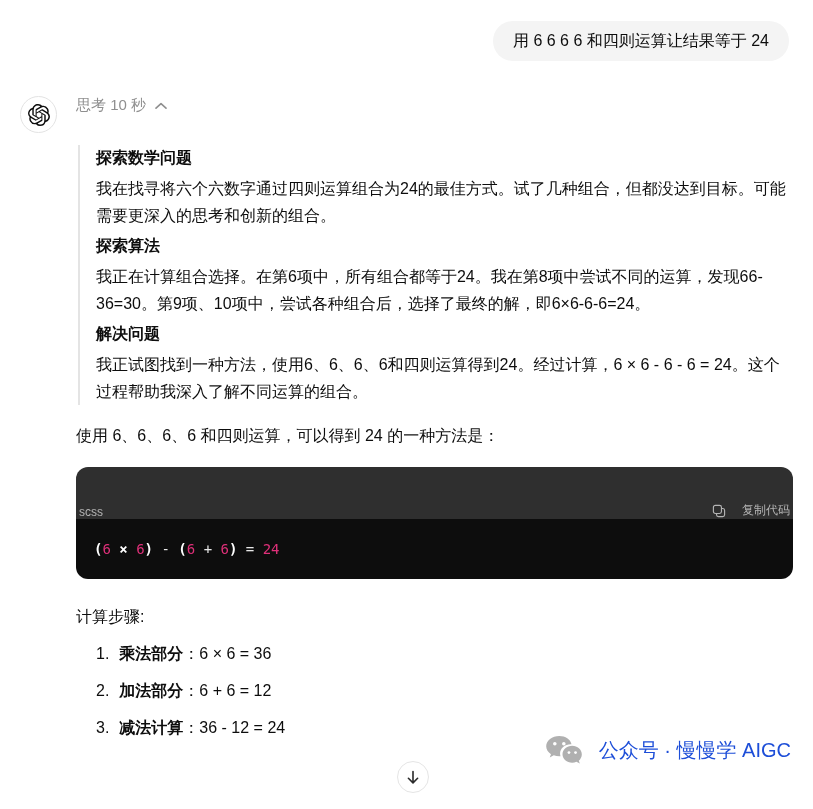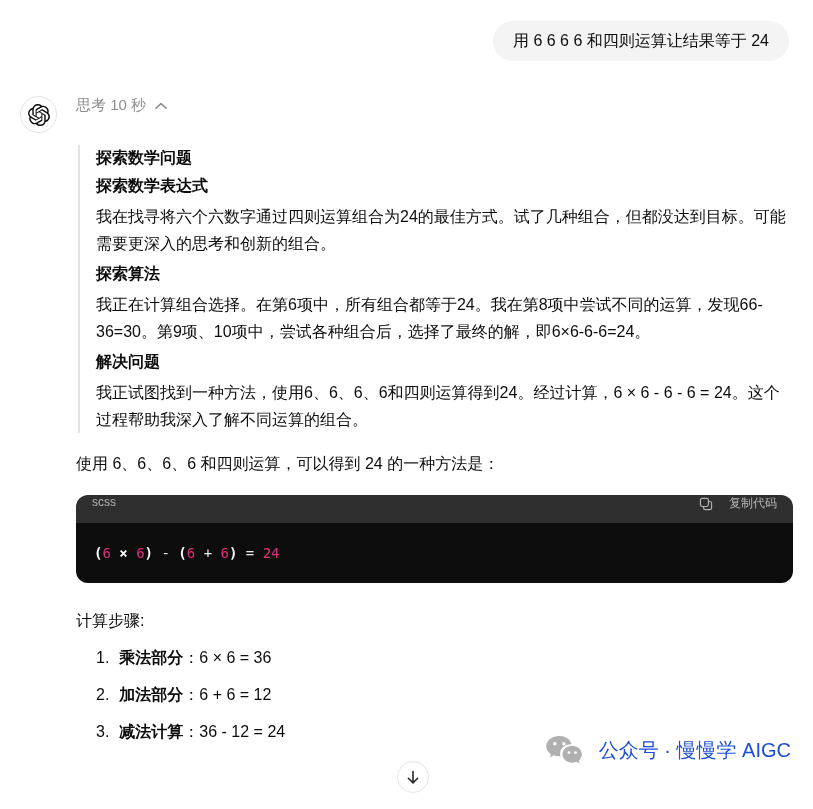--- a/index.html
+++ b/index.html
@@ -51,23 +51,23 @@
   }
   .think-section:first-child h4 { margin-top: 0; }
   .think-section p { font-size: 16px; line-height: 27px; margin: 0; color: #0d0d0d; }
 
   .answer { margin-left: 56px; }
   .answer-intro { font-size: 16px; line-height: 24px; margin: 19px 0 0 0; }
 
   
   .code-block { margin-top: 19px; border-radius: 12px; overflow: hidden; }
   .code-header {
-    background: #2f2f2f; height: 28px;
-    display: flex; align-items: flex-start; justify-content: space-between;
-    padding: 0 16px;
+    background: #2f2f2f; height: 52px;
+    display: flex; align-items: flex-end; justify-content: space-between;
+    padding: 0 3px;
   }
   .code-lang { color: #b4b4b4; font-size: 12px; }
   .copy-btn {
     display: flex; align-items: center; gap: 16px;
     color: #b4b4b4; font-size: 12px; cursor: pointer;
     background: none; border: none; padding: 0;
     font-family: "Liberation Sans", sans-serif;
   }
   .code-body { background: #0d0d0d; padding: 20px 18px; }
   .code-body code {
@@ -122,21 +122,20 @@
           </svg>
       </span>
     </div>
   </div>
 
   <div class="thinking">
     <div class="think-section">
       <h4>探索数学问题</h4>
     </div>
     <div class="think-section">
-      <h4>探索数学表达式</h4>
       <p>我在找寻将六个六数字通过四则运算组合为24的最佳方式。试了几种组合，但都没达到目标。可能需要更深入的思考和创新的组合。</p>
     </div>
     <div class="think-section">
       <h4>探索算法</h4>
       <p>我正在计算组合选择。在第6项中，所有组合都等于24。我在第8项中尝试不同的运算，发现66-36=30。第9项、10项中，尝试各种组合后，选择了最终的解，即6×6-6-6=24。</p>
     </div>
     <div class="think-section">
       <h4>解决问题</h4>
       <p>我正试图找到一种方法，使用6、6、6、6和四则运算得到24。经过计算，6 × 6 - 6 - 6 = 24。这个过程帮助我深入了解不同运算的组合。</p>
     </div>

